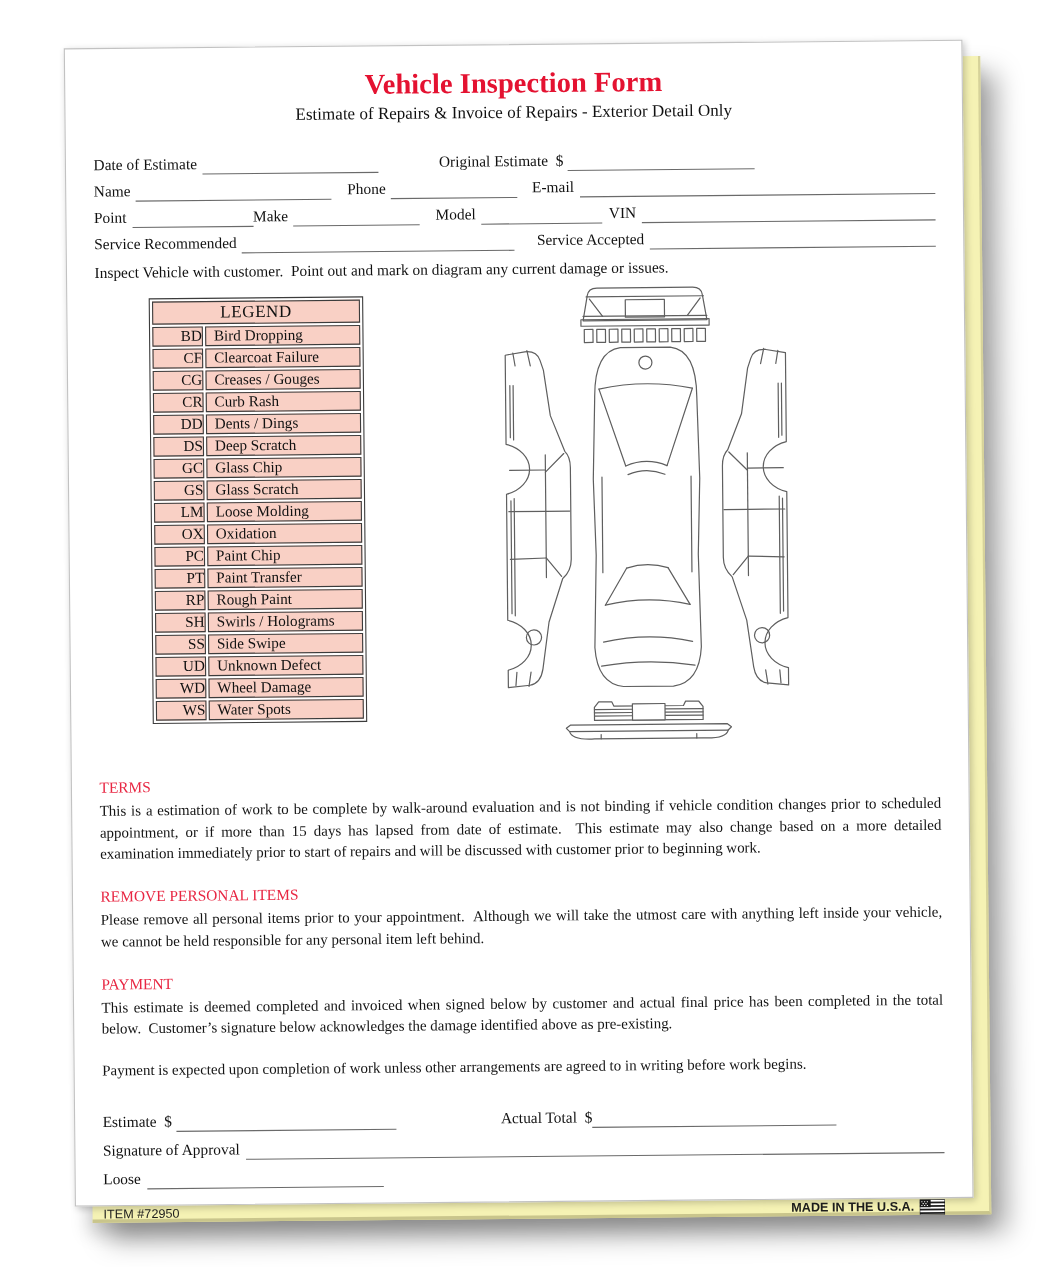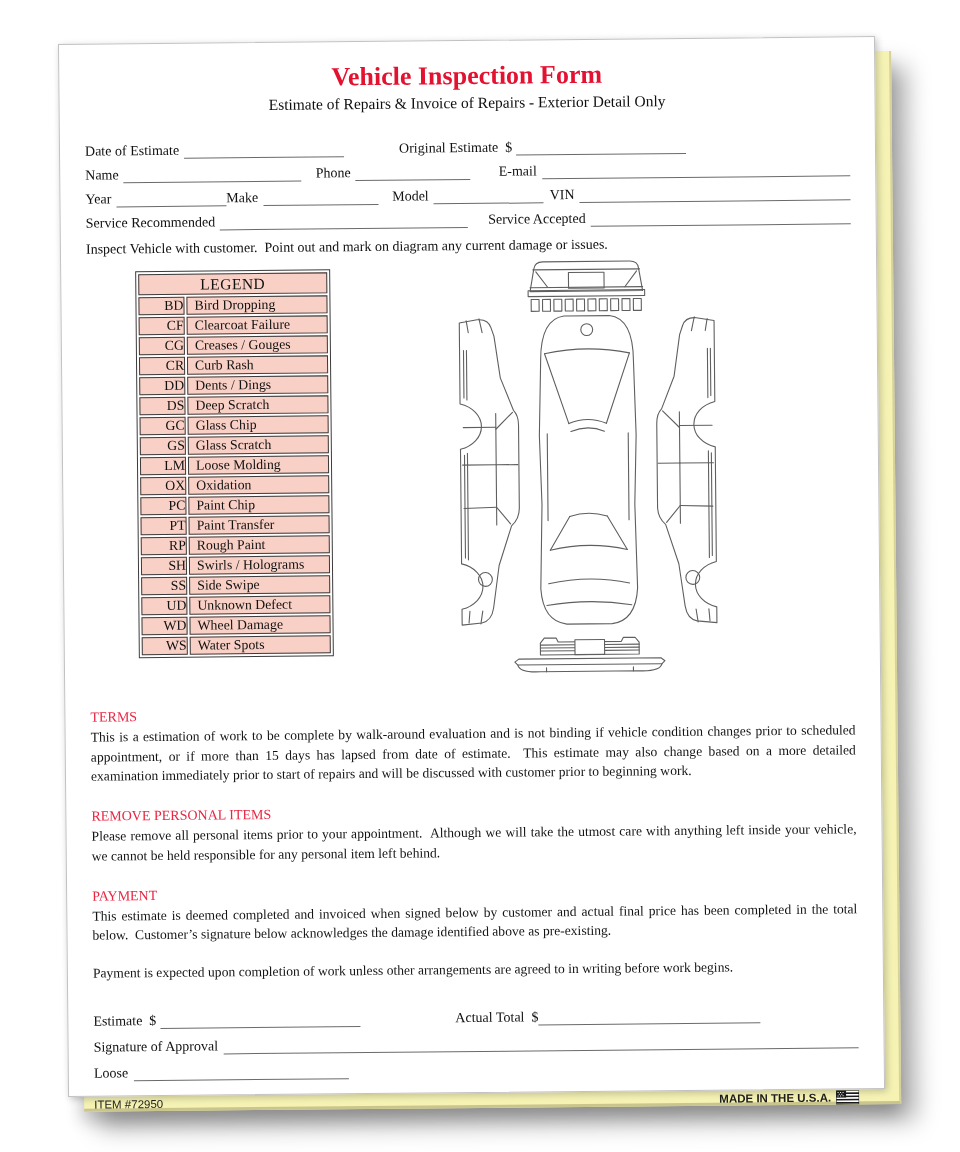--- a/index.html
+++ b/index.html
@@ -77,26 +77,26 @@
         <span style="width:55px;"></span>
         <span class="lbl">Original Estimate  $</span>
         <span class="rule" style="width:170px; margin-left:4px;"></span>
       </div>
 
       <div class="frow">
         <span class="lbl">Name</span>
         <span class="rule" style="width:178px; margin-left:5px;"></span>
         <span class="lbl" style="margin-left:14px;">Phone</span>
         <span class="rule" style="width:115px; margin-left:5px;"></span>
-        <span class="lbl" style="margin-left:28px;">E-mail</span>
+        <span class="lbl" style="margin-left:13px;">E-mail</span>
         <span class="rule flex1" style="margin-left:5px;"></span>
       </div>
 
       <div class="frow">
-        <span class="lbl">Year</span>
+        <span class="lbl">Point</span>
         <span class="rule" style="width:110px; margin-left:5px;"></span>
         <span class="lbl" style="">Make</span>
         <span class="rule" style="width:115px; margin-left:5px;"></span>
         <span class="lbl" style="margin-left:14px;">Model</span>
         <span class="rule" style="width:110px; margin-left:5px;"></span>
         <span class="lbl" style="margin-left:6px;">VIN</span>
         <span class="rule flex1" style="margin-left:5px;"></span>
       </div>
 
       <div class="frow">

